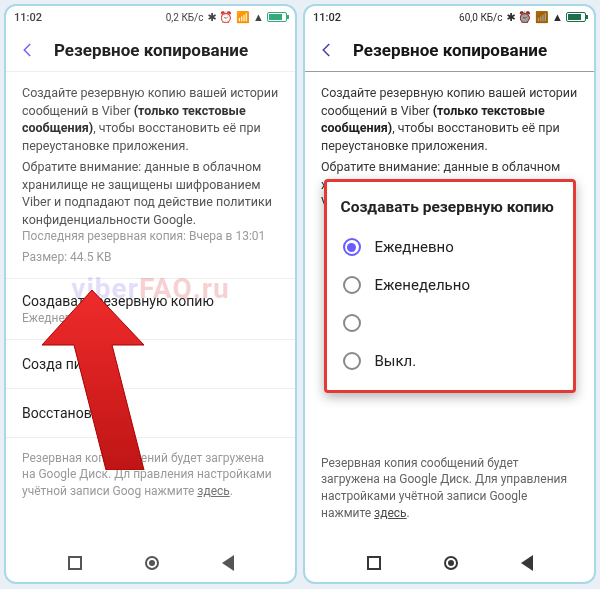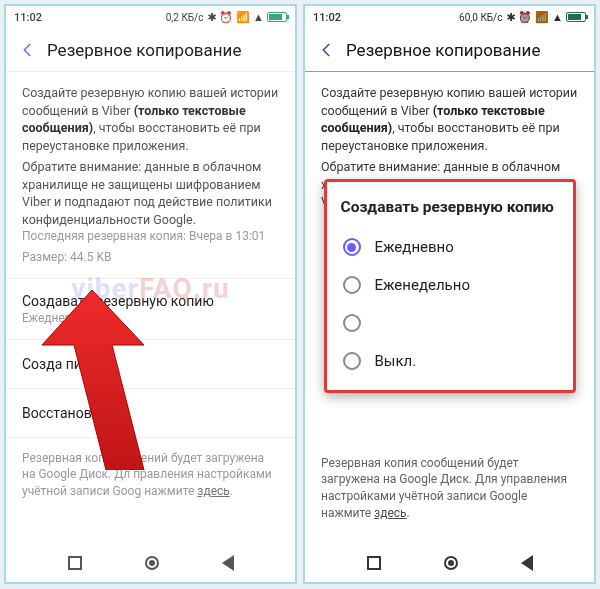--- a/index.html
+++ b/index.html
@@ -11,21 +11,21 @@
     overflow: hidden;
     display: flex;
     gap: 6px;
     padding: 4px;
   }
   .phone {
     width: 294px;
     height: 580px;
     background: #fff;
     border: 2px solid #a7d8e8;
-    border-radius: 0;
+    border-radius: 12px;
     position: relative;
     overflow: hidden;
     font-size: 13px;
     color: #333;
   }
   .statusbar {
     height: 22px;
     display: flex;
     align-items: center;
     justify-content: space-between;
@@ -35,22 +35,23 @@
   }
   .status-left { font-weight: 500; }
   .status-right { display: flex; align-items: center; gap: 4px; font-size: 10px; margin-left: 21px;}
   .status-icons { display:flex; gap:3px; align-items:center;}
   .status-icons span { font-size:11px; }
   .header {
     height: 44px;
     display: flex;
     align-items: center;
     padding: 0 12px;
-    gap: 9px;
+    gap: 16px;
     border-bottom: 1px solid #eee;
+    font-weight: bold;
   }
   .back-arrow {
     width: 20px; height: 20px;
     color: #7b5cff;
     display:flex; align-items:center; justify-content:center;
   }
   .back-arrow svg { width:18px; height:18px; stroke:#7b5cff; stroke-width:2; fill:none;}
   .header-title {
     font-size: 17px;
     color: #222;

